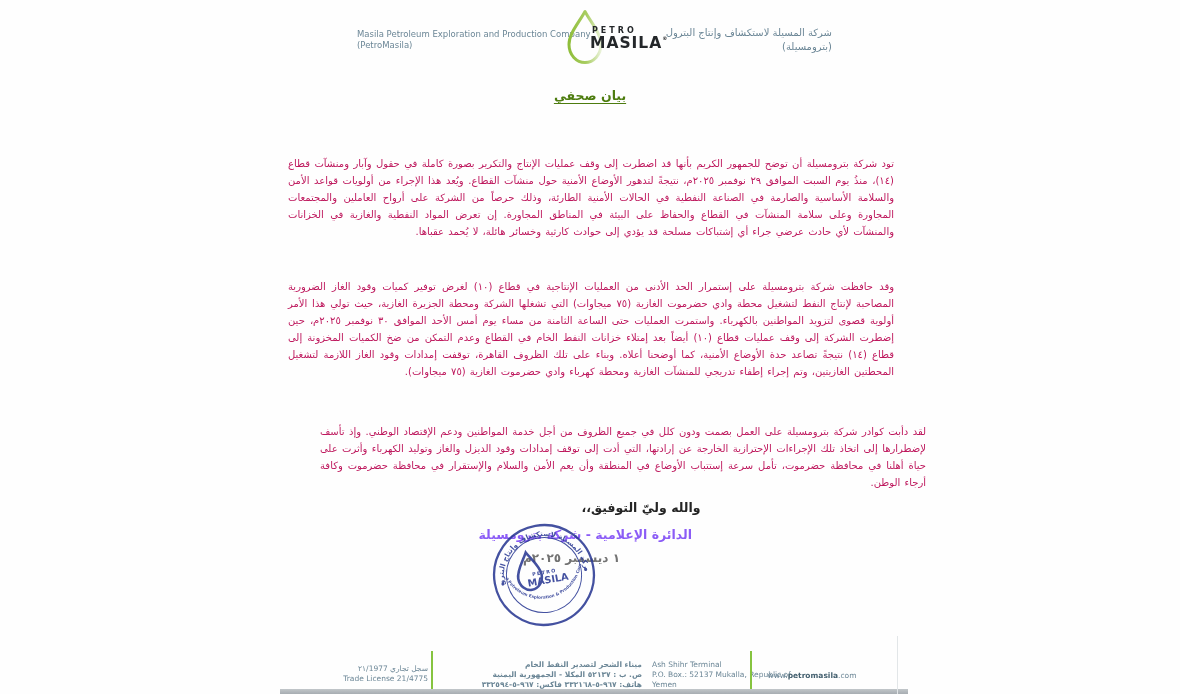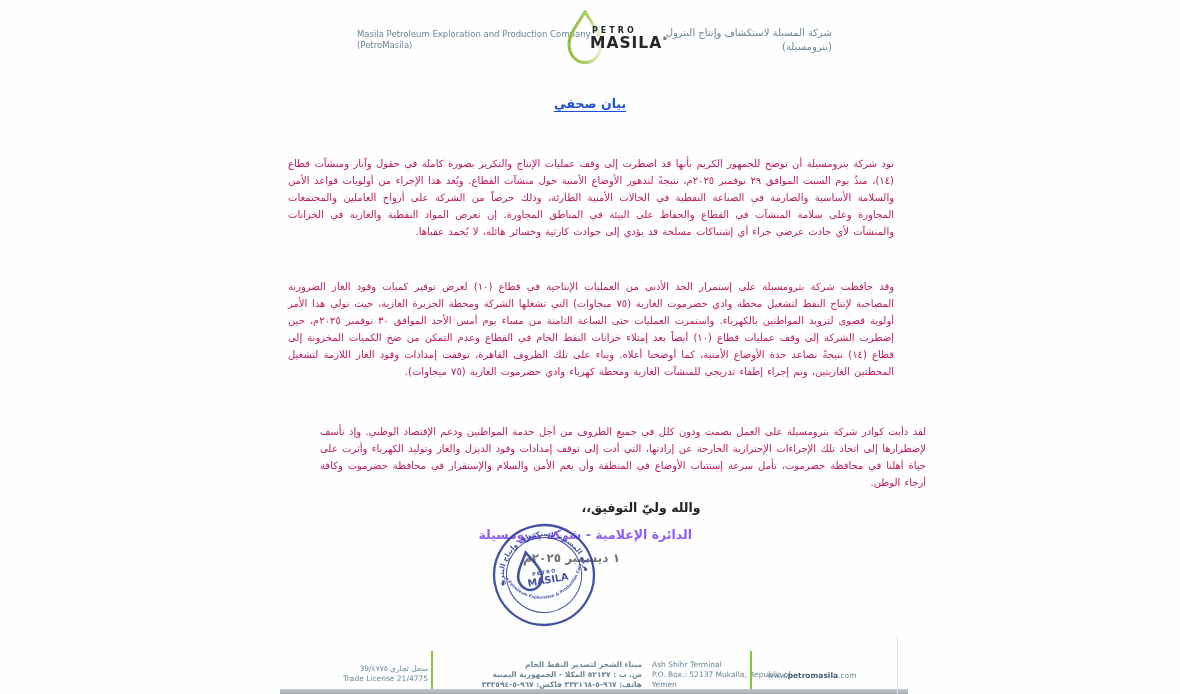--- a/index.html
+++ b/index.html
@@ -24,22 +24,22 @@
   .logo-petro{font-size:8px;letter-spacing:3px;font-weight:bold;display:block;margin-left:2px;}
   .logo-masila{font-size:15.5px;font-weight:bold;letter-spacing:1px;display:block;margin-top:1px;}
   .logo-reg{font-size:5px;vertical-align:top;}
   .hdr-ar{
     position:absolute;right:348px;top:26px;width:220px;
     font-size:10px;line-height:14px;color:#6b8696;text-align:right;direction:rtl;
   }
 
   
   .title-block{
-    position:absolute;left:285px;top:94px;width:610px;text-align:center;direction:rtl;
-    color:#1d4ed8;font-weight:bold;
+    position:absolute;left:285px;top:86px;width:610px;text-align:center;direction:rtl;
+    color:#4d7c0f;font-weight:bold;
   }
   .title-line{
     display:block;font-size:12.5px;line-height:19px;
     text-decoration:underline;text-underline-offset:3px;
   }
 
   
   .para{
     position:absolute;left:288px;width:606px;direction:rtl;
     text-align:justify;font-size:10px;line-height:17px;color:#be185d;
@@ -146,21 +146,21 @@
       </text>
       <g>
         <path d="M50,8 C38,30 18,52 18,74 C18,95 33,110 50,110 C67,110 82,95 82,74 C82,52 62,30 50,8 Z" fill="none" stroke="#2b3a94" stroke-width="7" transform="translate(23,28) scale(0.42)"></path>
       </g>
       <text x="47" y="59" font-size="5.5" font-weight="bold" letter-spacing="1.5" fill="#2b3a94" font-family="DejaVu Sans, sans-serif">PETRO</text>
       <text x="40" y="70" font-size="11" font-weight="bold" fill="#2b3a94" font-family="DejaVu Sans, sans-serif">MASILA</text>
     </svg>
   </div>
 
   <div class="ft ft-trade">
-    <span>سجل تجاري 39/٤٧٧٥</span><br>
+    <span>سجل تجاري ٢١/1977</span><br>
     <span dir="ltr">Trade License 21/4775</span>
   </div>
 
   <div class="ft-divider" id="ft-div1"></div>
 
   <div class="ft ft-ar">
     <span>ميناء الشحر لتصدير النفط الخام</span><br>
     <span>ص. ب : ٥٢١٣٧ المكلا - الجمهورية اليمنية</span><br>
     <span>هاتف: ٩٦٧-٥-٣٣٢١٦٨ فاكس: ٩٦٧-٥-٣٣٢٥٩٤</span>
   </div>

